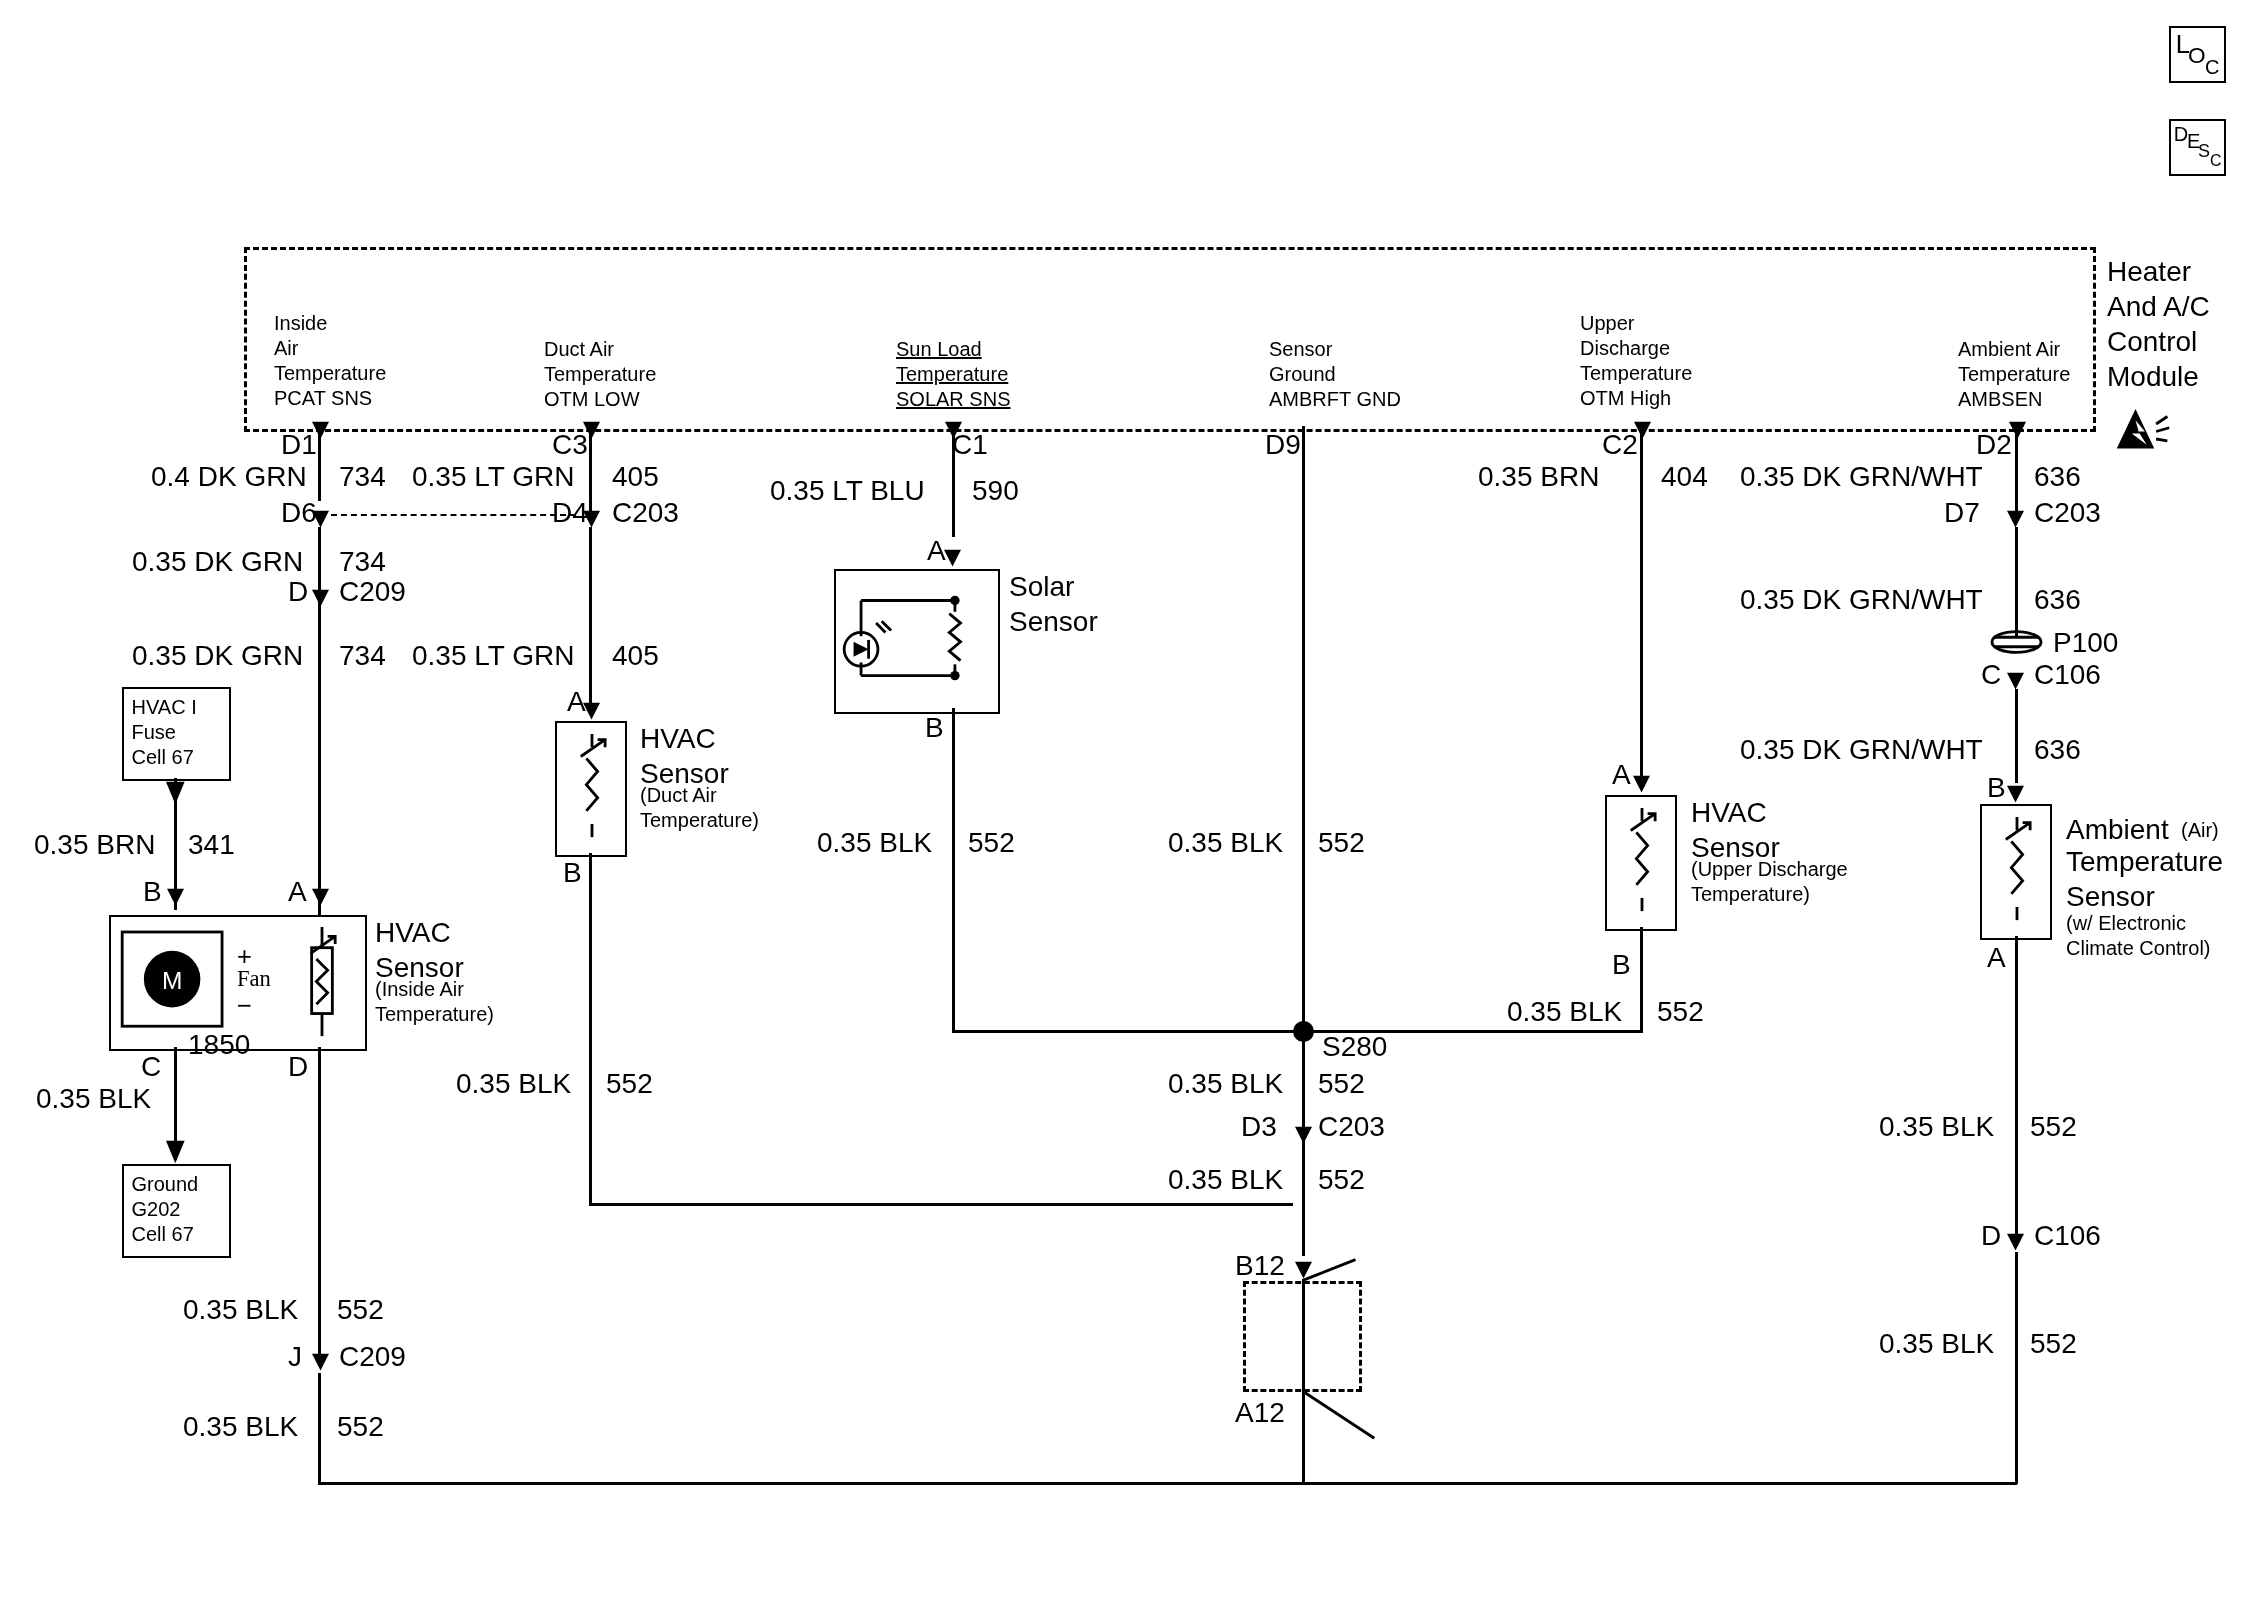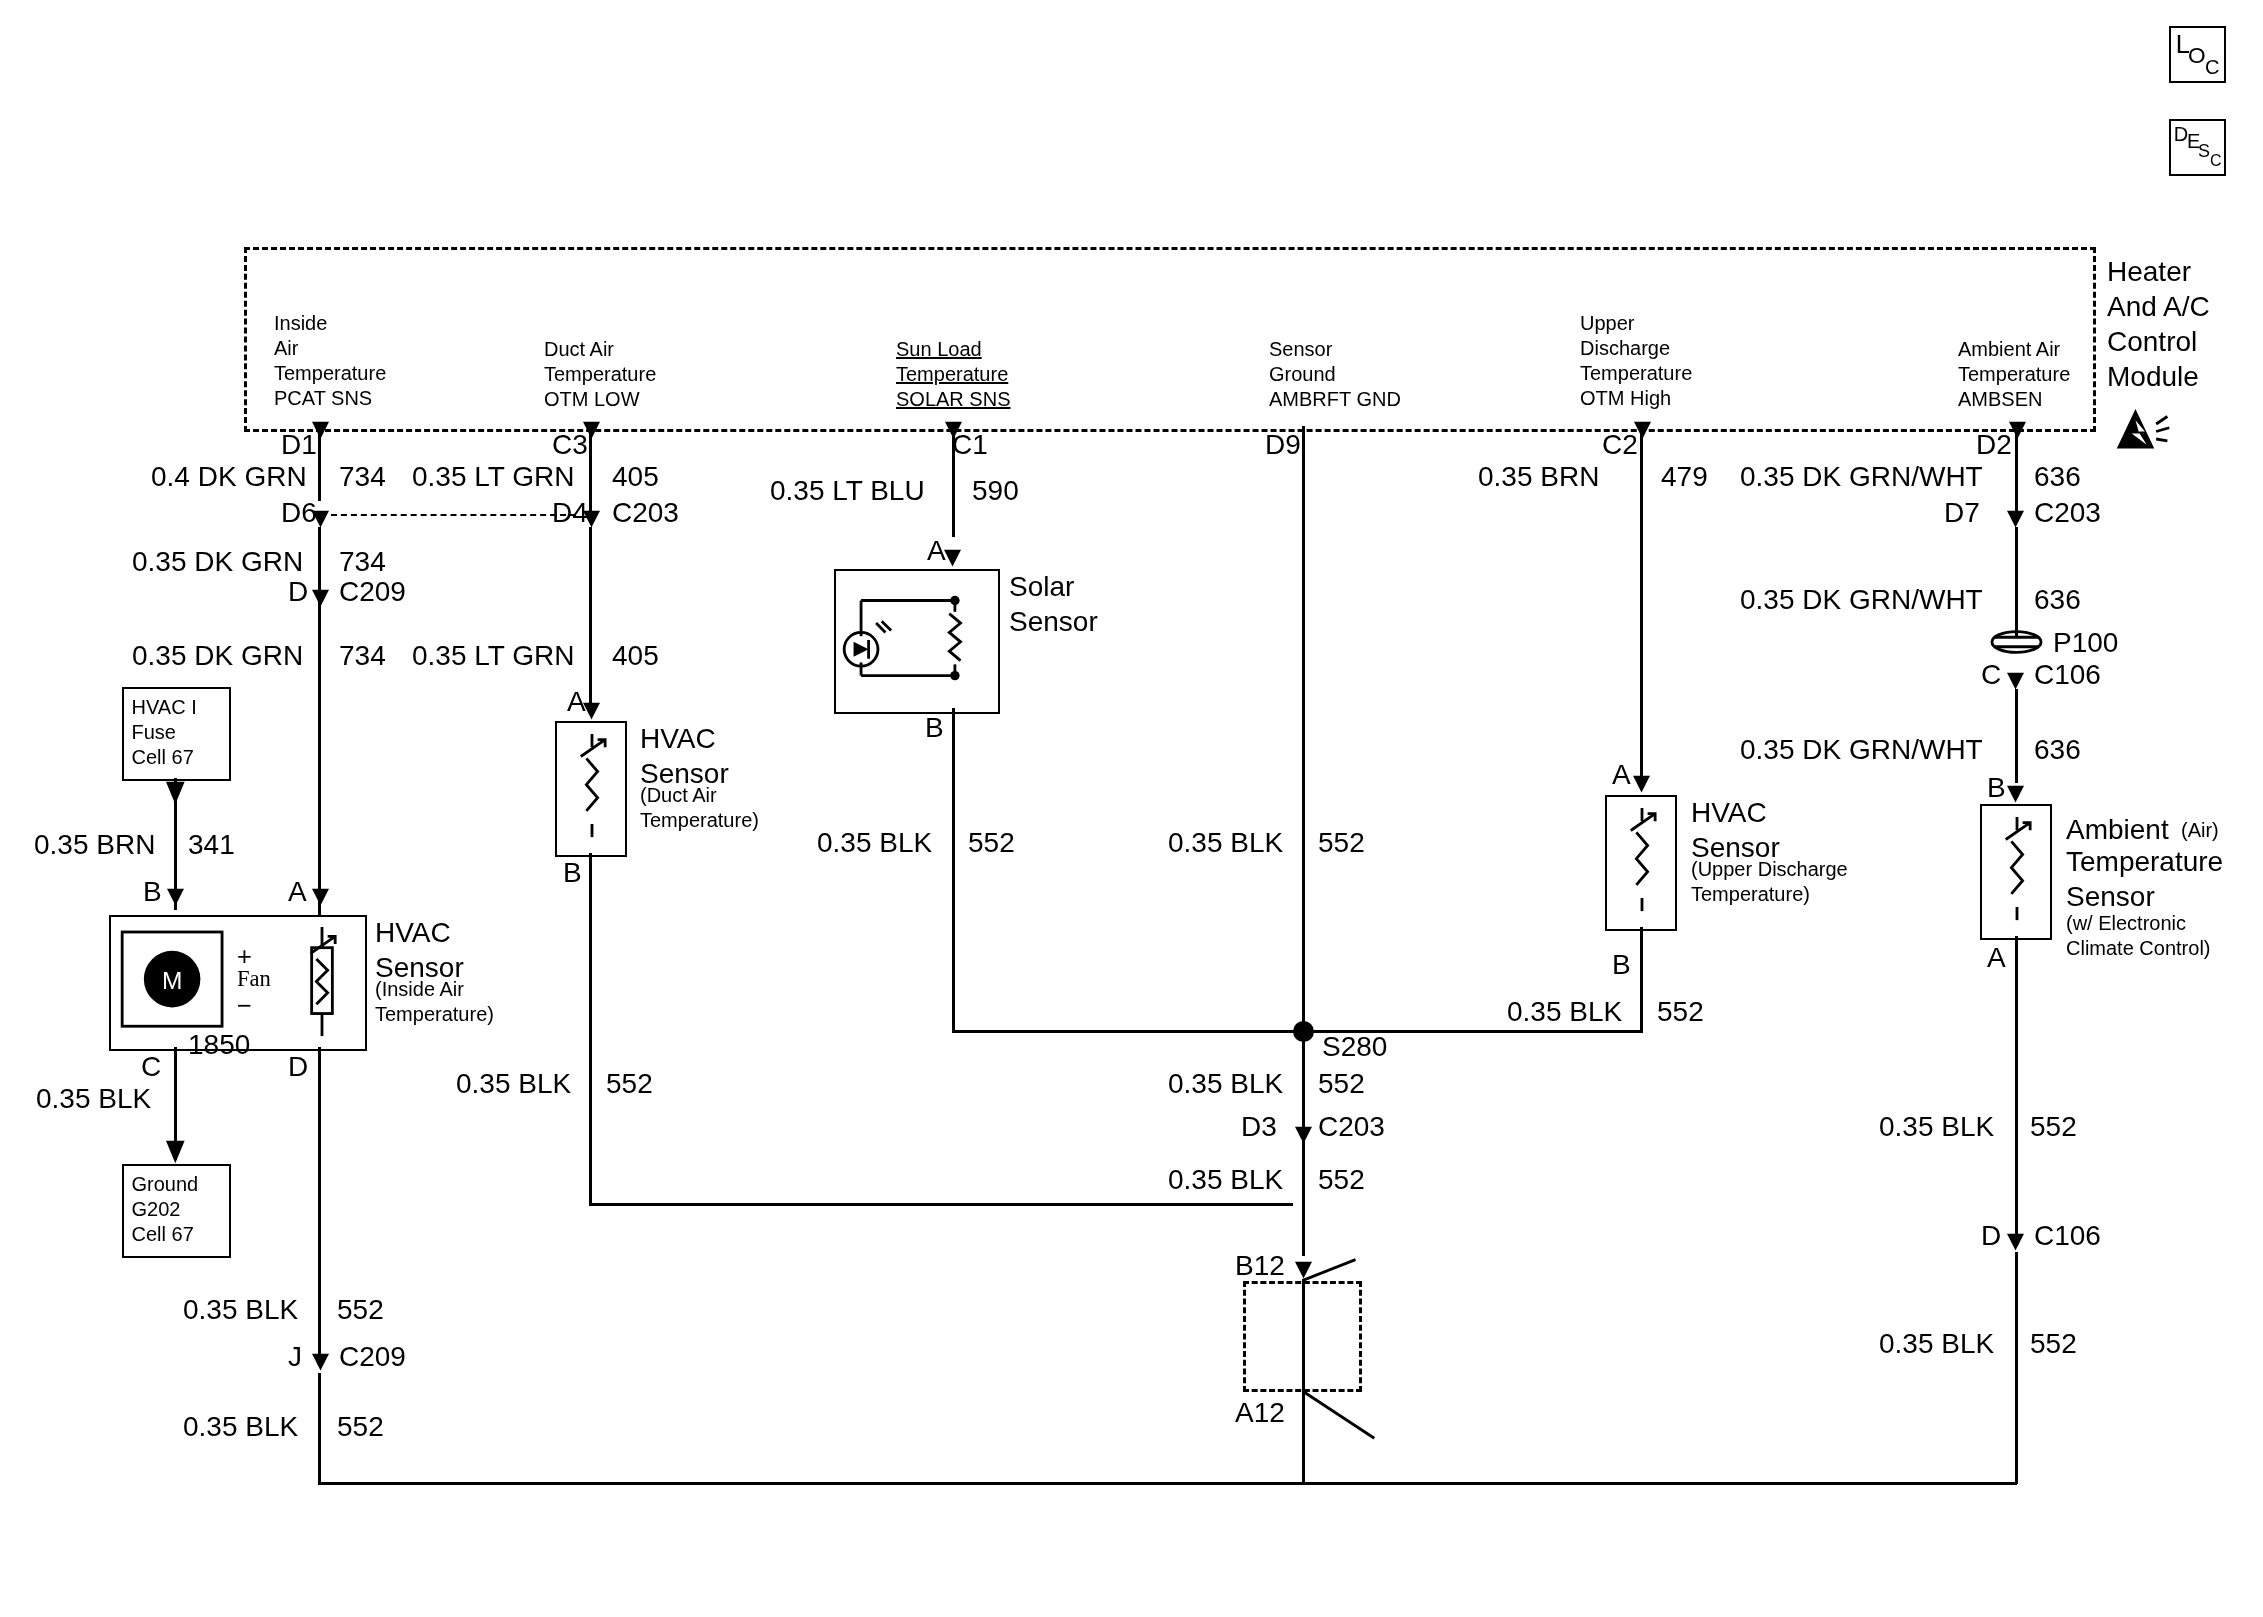--- a/index.html
+++ b/index.html
@@ -311,21 +311,21 @@
   <span class="t f22" style="left:1235px; top:1397px;">A12</span>
   <div class="ln v2" style="left:1302px; top:1386px; height:96px;"></div>
 
   <svg style="left:1299px; top:1254px; width:113px; height:235px;" viewBox="0 0 120 250" width="113" height="235">
     <line x1="4" y1="28" x2="60" y2="6" stroke="#000" stroke-width="3"></line>
     <line x1="4" y1="146" x2="80" y2="196" stroke="#000" stroke-width="3"></line>
   </svg>
 
   <div class="ln v2" style="left:1640px; top:426px; height:356px;"></div>
   <span class="t f22" style="left:1478px; top:461px;">0.35 BRN</span>
-  <span class="t f22" style="left:1661px; top:461px;">479</span>
+  <span class="t f22" style="left:1661px; top:461px;">404</span>
 
   <span class="t f22" style="left:1612px; top:759px;">A</span>
   <svg style="left:1631px; top:770px; width:21px; height:24.5px;" viewBox="0 0 22 26" width="21" height="24.5">
       <polygon points="11,24 2,6 20,6" fill="#000"></polygon>
     </svg>
 
   <div class="box" style="left:1605px; top:795px; width:68px; height:132px;"></div>
   <svg style="left:1623px; top:808px; width:38px; height:105px;" viewBox="0 0 40 112" width="38" height="105">
     <line x1="20" y1="0" x2="20" y2="14" stroke="#000" stroke-width="3"></line>
     <path d="M14,26 L26,40 L14,54 L26,68 L14,82" stroke="#000" stroke-width="3" fill="none"></path>

